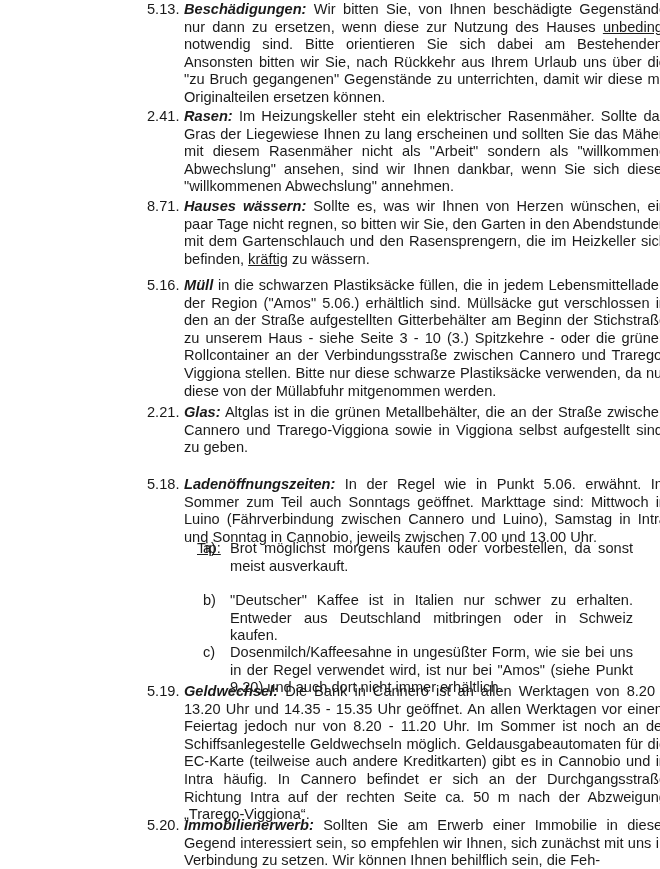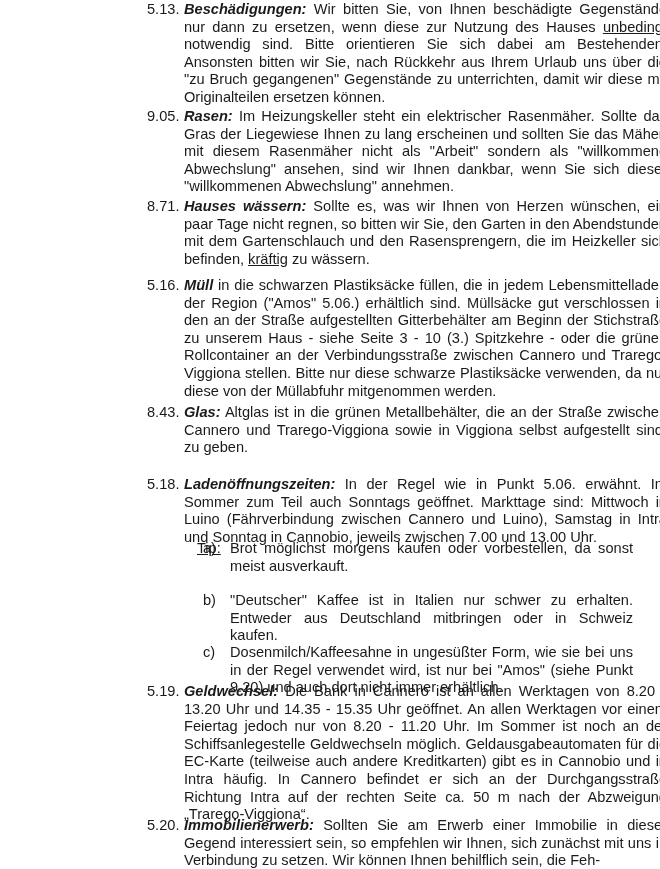--- a/index.html
+++ b/index.html
@@ -23,36 +23,36 @@
 <body>
 
 <div>
 
   <div class="item" style="top:1px">
     <span class="num">5.13.</span>
     <div class="body" style="hyphens:auto" lang="de"><span class="head">Beschädigungen:</span><span> Wir bitten Sie, von Ihnen beschädigte Gegenstände nur dann zu ersetzen, wenn diese zur Nutzung des Hauses </span><span class="ul-bold">unbedingt</span><span> notwendig sind. Bitte orientieren Sie sich dabei am Bestehenden. Ansonsten bitten wir Sie, nach Rückkehr aus Ihrem Urlaub uns über die "zu Bruch gegangenen" Gegenstände zu unterrichten, damit wir diese mit Originalteilen ersetzen können.</span></div>
   </div>
 
   <div class="item" style="top:108px">
-    <span class="num">9.05.</span>
+    <span class="num">2.41.</span>
     <div class="body" style="hyphens:auto" lang="de"><span class="head">Rasen:</span><span> Im Heizungskeller steht ein elektrischer Rasenmäher. Sollte das Gras der Liegewiese Ihnen zu lang erscheinen und sollten Sie das Mähen mit diesem Rasenmäher nicht als "Arbeit" sondern als "willkommene Abwechslung" ansehen, sind wir Ihnen dankbar, wenn Sie sich dieser "willkommenen Abwechslung" annehmen.</span></div>
   </div>
 
   <div class="item" style="top:198px">
     <span class="num">8.71.</span>
     <div class="body" style="hyphens:auto" lang="de"><span class="head">Hauses wässern:</span><span> Sollte es, was wir Ihnen von Herzen wünschen, ein paar Tage nicht regnen, so bitten wir Sie, den Garten in den Abendstunden mit dem Gartenschlauch und den Rasensprengern, die im Heizkeller sich befinden, </span><span class="ul-bold">kräftig</span><span> zu wässern.</span></div>
   </div>
 
   <div class="item" style="top:277px">
     <span class="num">5.16.</span>
     <div class="body" style="hyphens:auto" lang="de"><span class="head">Müll</span><span> in die schwarzen Plastiksäcke füllen, die in jedem Lebensmittelladen der Region ("Amos" 5.06.) erhältlich sind. Müllsäcke gut verschlossen in den an der Straße aufgestellten Gitterbehälter am Beginn der Stichstraße zu unserem Haus - siehe Seite 3 - 10 (3.) Spitzkehre - oder die grünen Rollcontainer an der Verbindungsstraße zwischen Cannero und Trarego-Viggiona stellen. Bitte nur diese schwarze Plastiksäcke verwenden, da nur diese von der Müllabfuhr mitgenommen werden.</span></div>
   </div>
 
   <div class="item" style="top:404px">
-    <span class="num">8.43.</span>
+    <span class="num">2.21.</span>
     <div class="body" style="hyphens:auto" lang="de"><span class="head">Glas:</span><span> Altglas ist in die grünen Metallbehälter, die an der Straße zwischen Cannero und Trarego-Viggiona sowie in Viggiona selbst aufgestellt sind, zu geben.</span></div>
   </div>
 
   <div class="item" style="top:476px">
     <span class="num">5.18.</span>
     <div class="body" style="hyphens:auto" lang="de"><span class="head">Ladenöffnungszeiten:</span><span> In der Regel wie in Punkt 5.06. erwähnt. Im Sommer zum Teil auch Sonntags geöffnet. Markttage sind: Mittwoch in Luino (Fährverbindung zwischen Cannero und Luino), Samstag in Intra und Sonntag in Cannobio, jeweils zwischen 7.00 und 13.00 Uhr.</span></div>
   </div>
 
   <div class="tips" style="top:540px">
     <span class="tip-label">Tip:</span>

